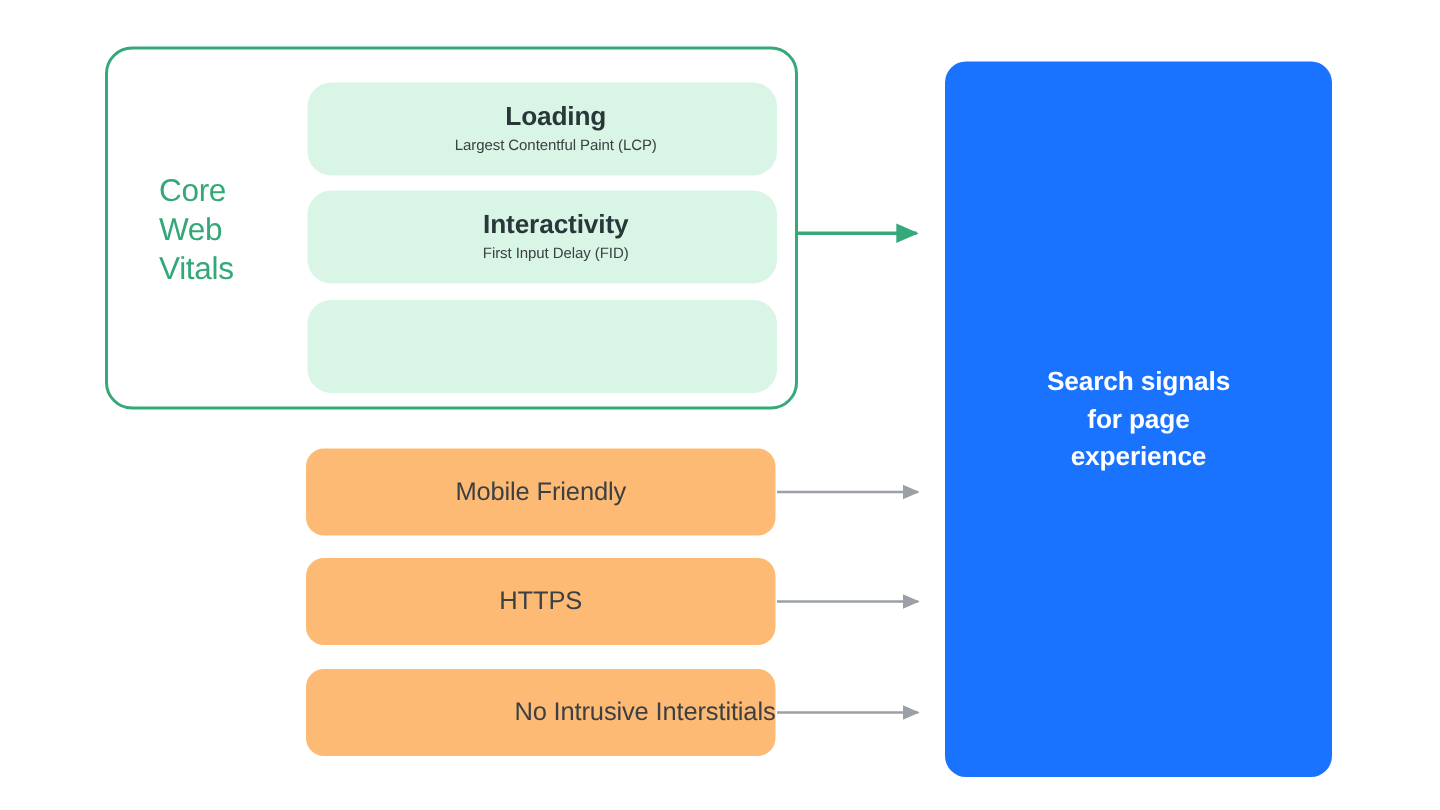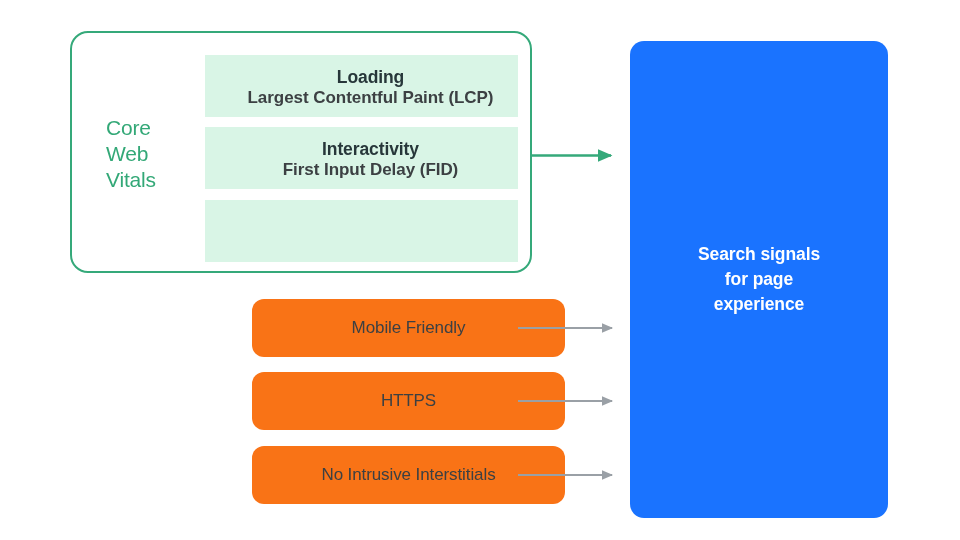--- a/index.html
+++ b/index.html
@@ -44,64 +44,63 @@
     letter-spacing: -0.2px;
   }
 
   
   .metric-card {
     position: absolute;
     left: 133px;
     width: 313px;
     height: 62px;
     background: #D9F5E6;
-    border-radius: 0;
+    border-radius: 16px;
     display: flex;
     flex-direction: column;
     align-items: center;
     justify-content: center;
     box-sizing: border-box;
     padding-left: 18px;
   }
   .metric-card.c1 { top: 22px; }
   .metric-card.c2 { top: 94px; }
   .metric-card.c3 { top: 167px; }
   .metric-title {
     color: #27373A;
     font-size: 17.5px;
     font-weight: bold;
     line-height: 21px;
     letter-spacing: -0.1px;
   }
   .metric-sub {
     color: #3C4043;
-    font-size: 17px;
-    font-weight: bold;
+    font-size: 10px;
+    font-weight: normal;
     line-height: 15px;
     margin-top: 2px;
     letter-spacing: -0.05px;
   }
 
   
   .signal-card {
     position: absolute;
     left: 204px;
     width: 313px;
     height: 58px;
-    background: #f97316;
+    background: #fdba74;
     border-radius: 12px;
     display: flex;
     align-items: center;
     justify-content: center;
     box-sizing: border-box;
-    margin-left: 48px;
   }
   .signal-card.s1 { top: 299px; }
   .signal-card.s2 { top: 372px; }
-  .signal-card.s3 { top: 446px; }
+  .signal-card.s3 { top: 446px; justify-content: flex-end; }
   .signal-label {
     color: #3C4043;
     font-size: 17px;
     font-weight: normal;
     letter-spacing: -0.1px;
   }
 
   
   .dest-box {
     position: absolute;

